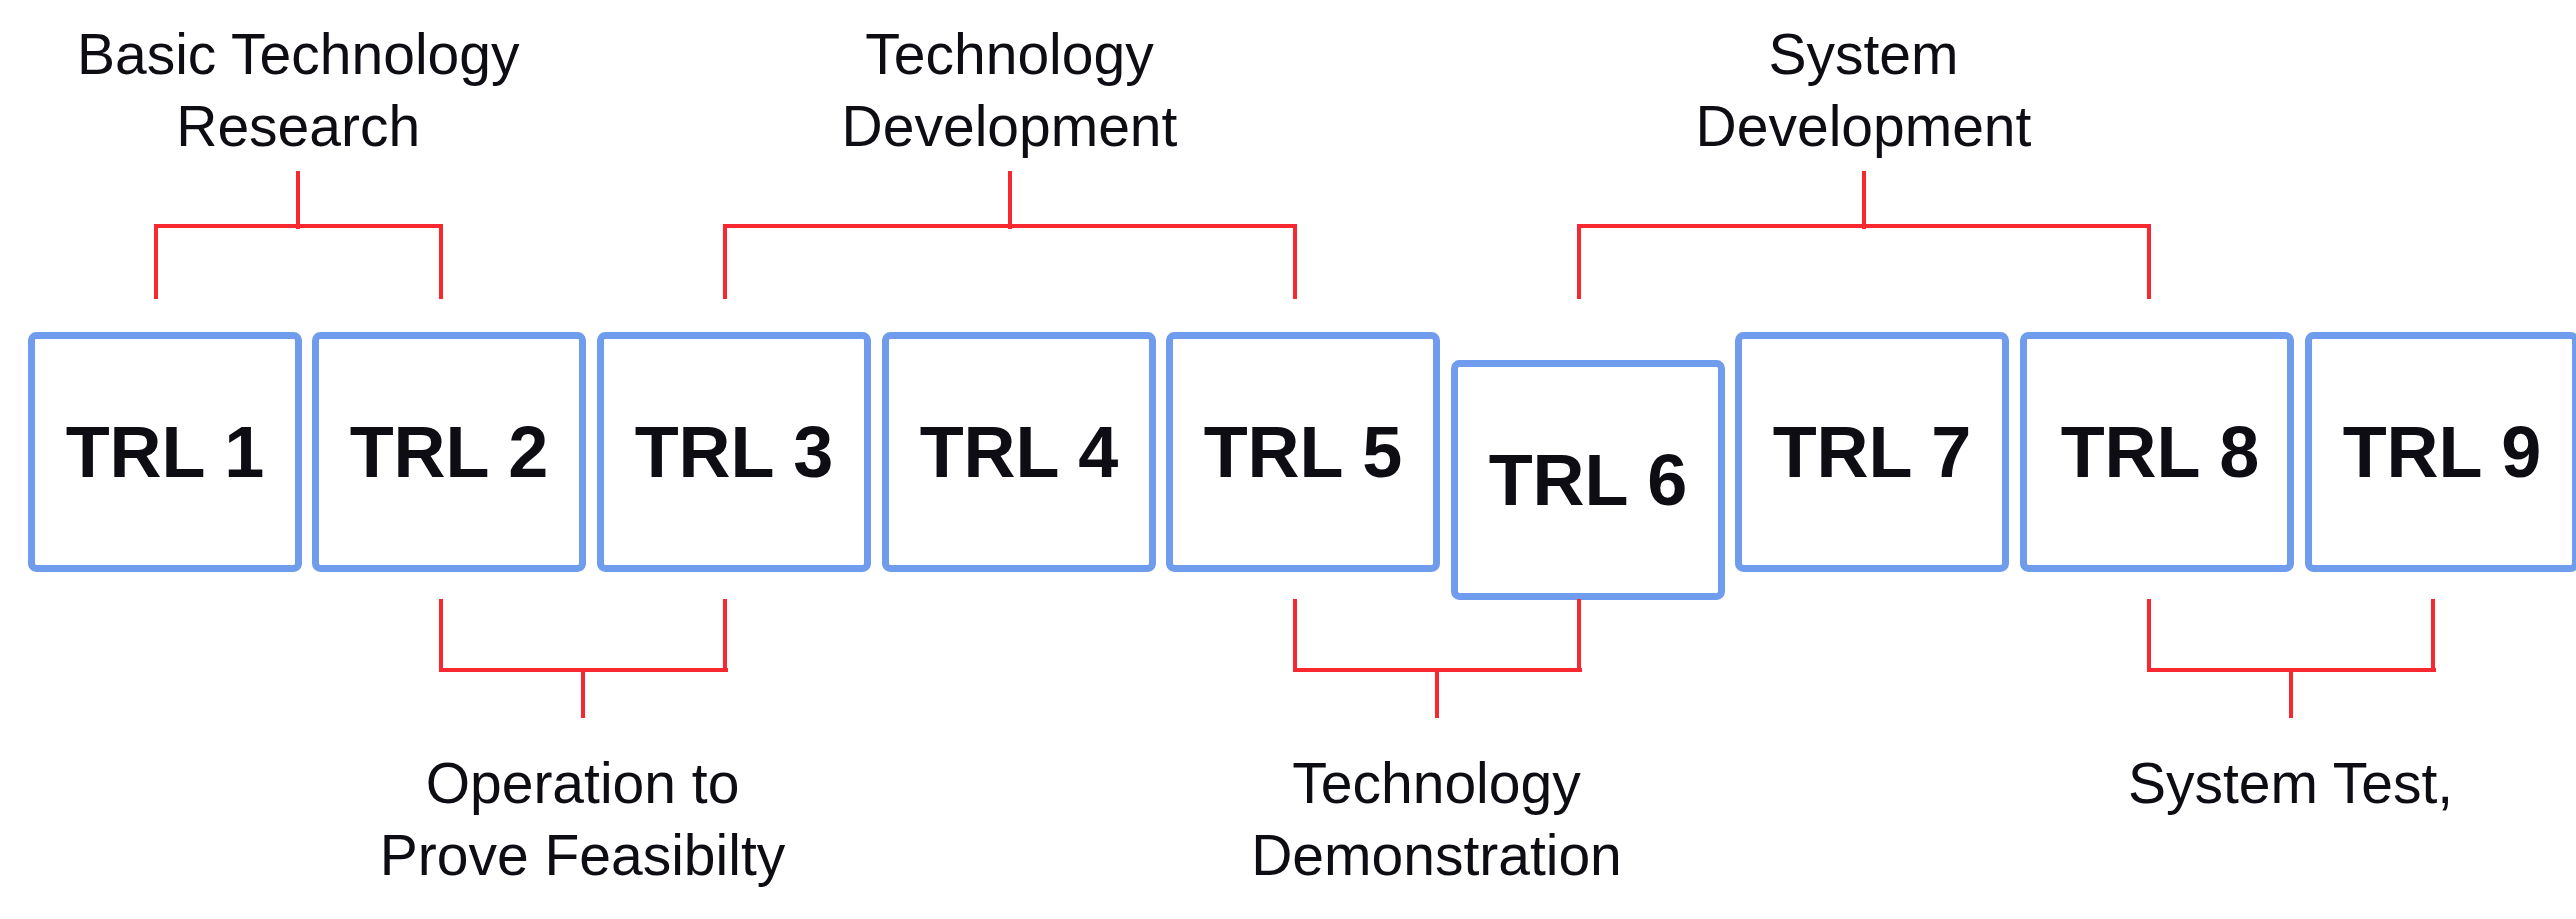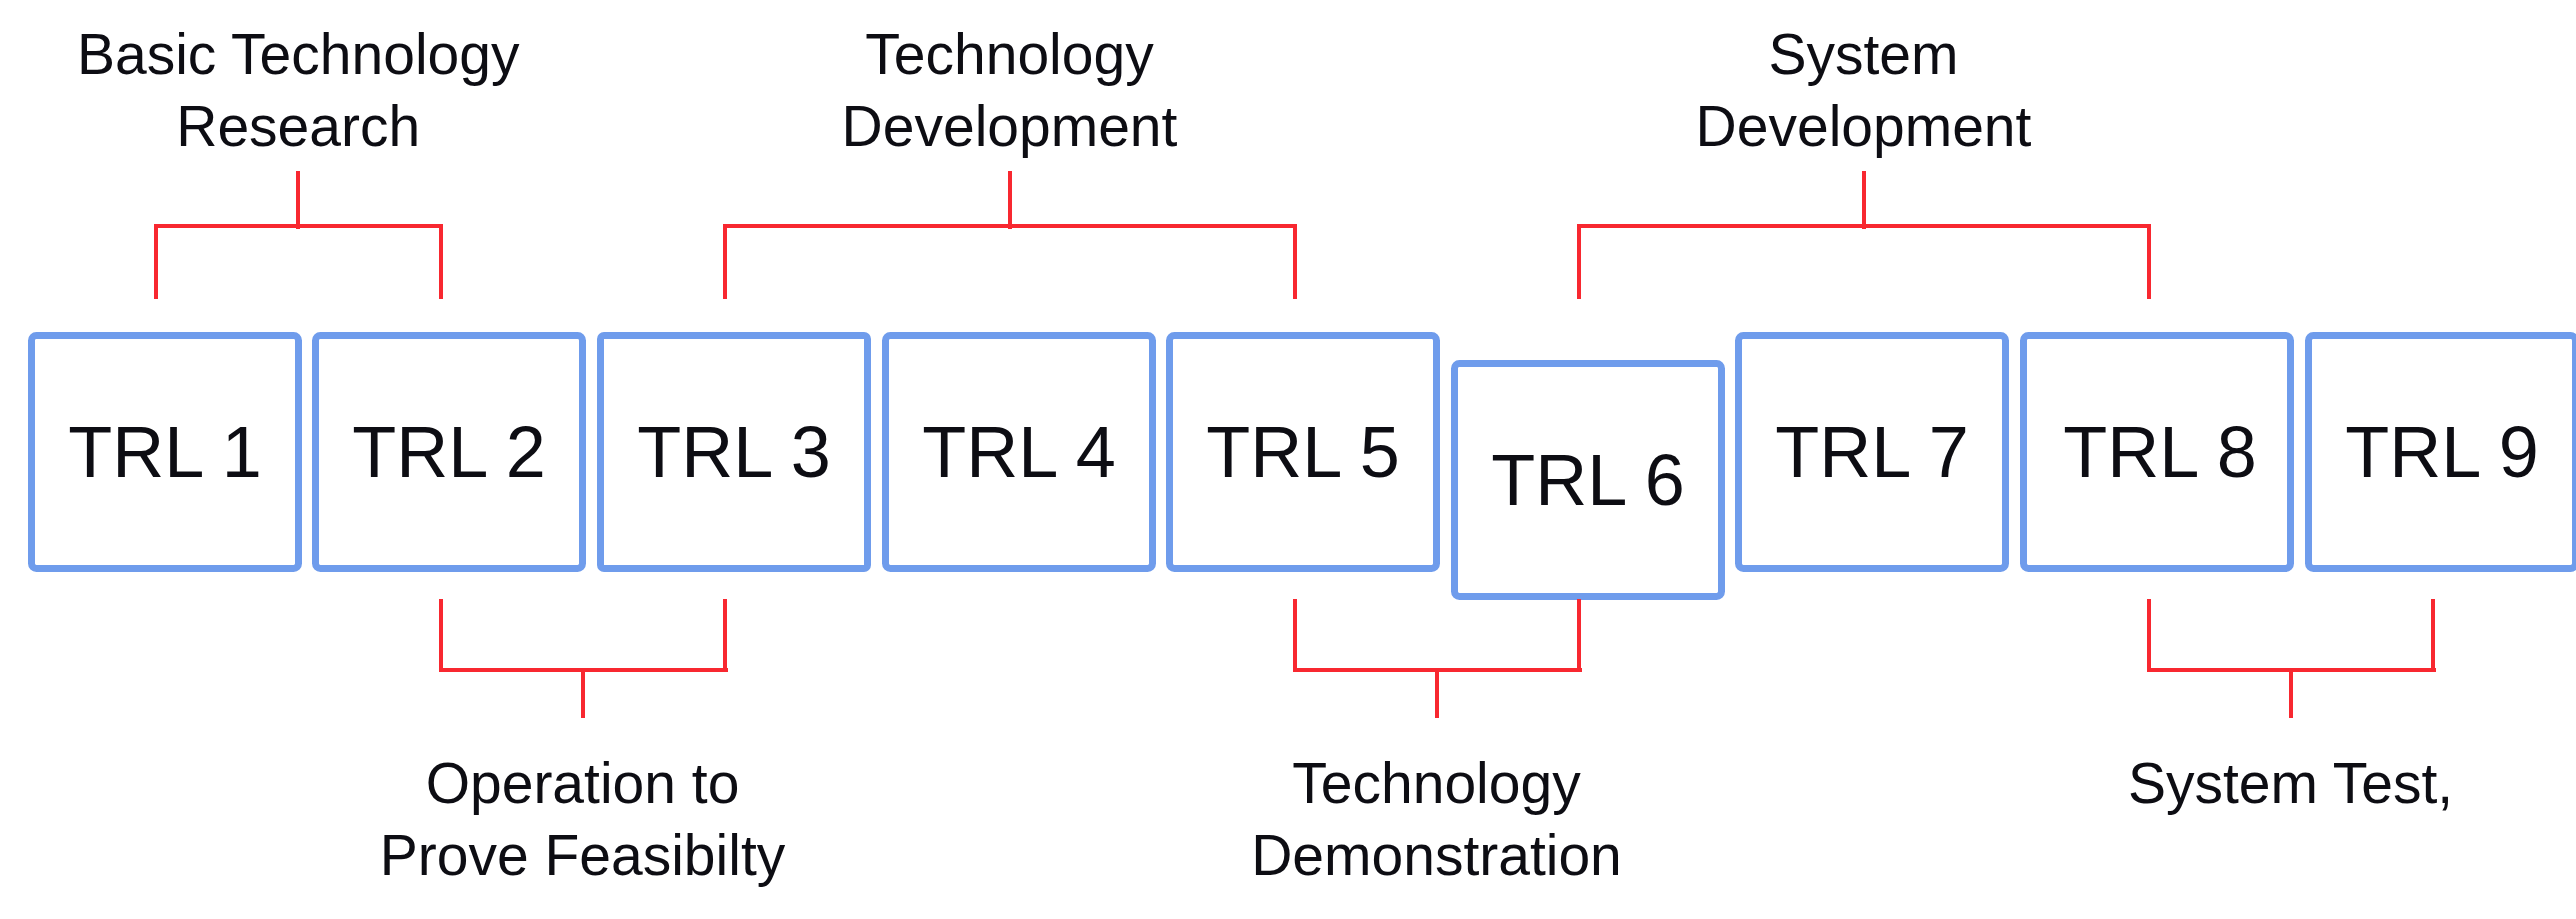--- a/index.html
+++ b/index.html
@@ -17,21 +17,21 @@
     font-family:"Liberation Sans","DejaVu Sans",sans-serif;
   }
   .trl-box{
     position:absolute;
     top:332px;width:274px;height:240px;
     box-sizing:border-box;
     border:7.5px solid var(--box-border);
     border-radius:8.4px;
     background:#fff;
     display:flex;align-items:center;justify-content:center;
-    font-weight:normal;font-size:72px;color:var(--text);
+    font-weight:bold;font-size:72px;color:var(--text);
     white-space:nowrap;
   }
   .rline{position:absolute;background:var(--bracket);}
   .glabel{
     position:absolute;width:603px;
     text-align:center;
     font-size:57px;line-height:72px;
     color:var(--text);
     white-space:nowrap;
   }
@@ -60,21 +60,21 @@
   <div>
     <div class="glabel" style="left:1562px;top:18.4px;"><span>System</span><br><span>Development</span></div>
     <div class="rline" style="left:1862px;top:171px;width:4.2px;height:58px;"></div>
     <div class="rline" style="left:1577px;top:224px;width:573px;height:4.2px;"></div>
     <div class="rline" style="left:1577px;top:224px;width:4.2px;height:75px;"></div>
     <div class="rline" style="left:2147px;top:224px;width:4.2px;height:75px;"></div>
   </div>
 
   <div class="trl-box" style="left:28px;">TRL 1</div>
   <div class="trl-box" style="left:312px;">TRL 2</div>
-  <div class="trl-box" style="left:597px;border-radius:7px;">TRL 3</div>
+  <div class="trl-box" style="left:597px;">TRL 3</div>
   <div class="trl-box" style="left:882px;">TRL 4</div>
   <div class="trl-box" style="left:1166px;">TRL 5</div>
   <div class="trl-box" style="left:1451px;margin-top:28px;">TRL 6</div>
   <div class="trl-box" style="left:1735px;">TRL 7</div>
   <div class="trl-box" style="left:2020px;padding-left:6px;">TRL 8</div>
   <div class="trl-box" style="left:2305px;text-align:right;">TRL 9</div>
 
   <div>
     <div class="rline" style="left:439px;top:599px;width:4.2px;height:73px;"></div>
     <div class="rline" style="left:723px;top:599px;width:4.2px;height:73px;"></div>

